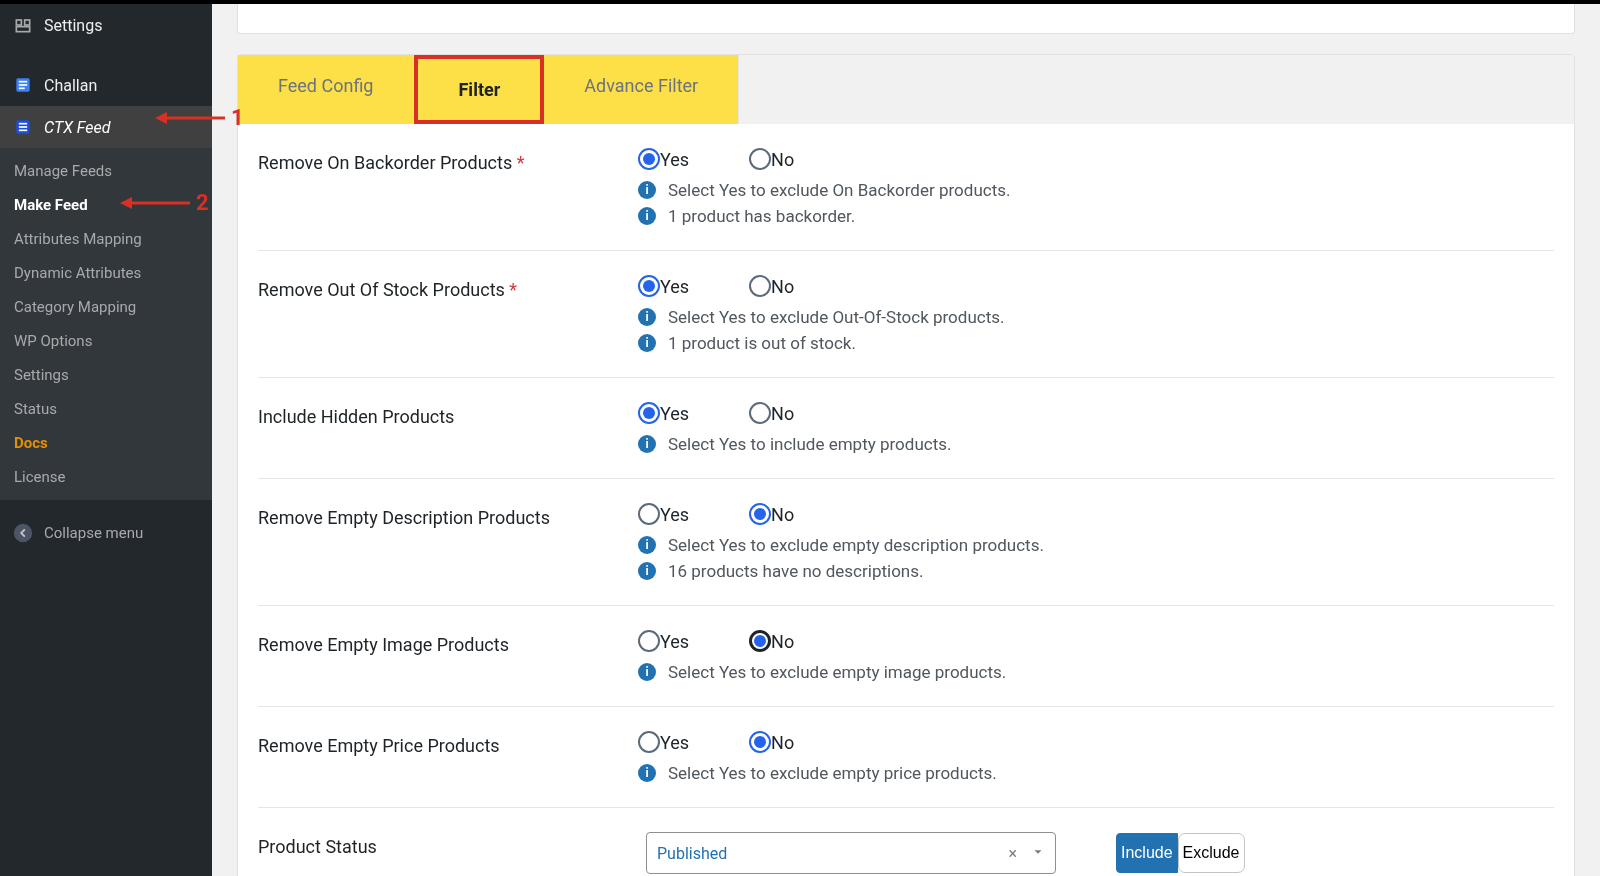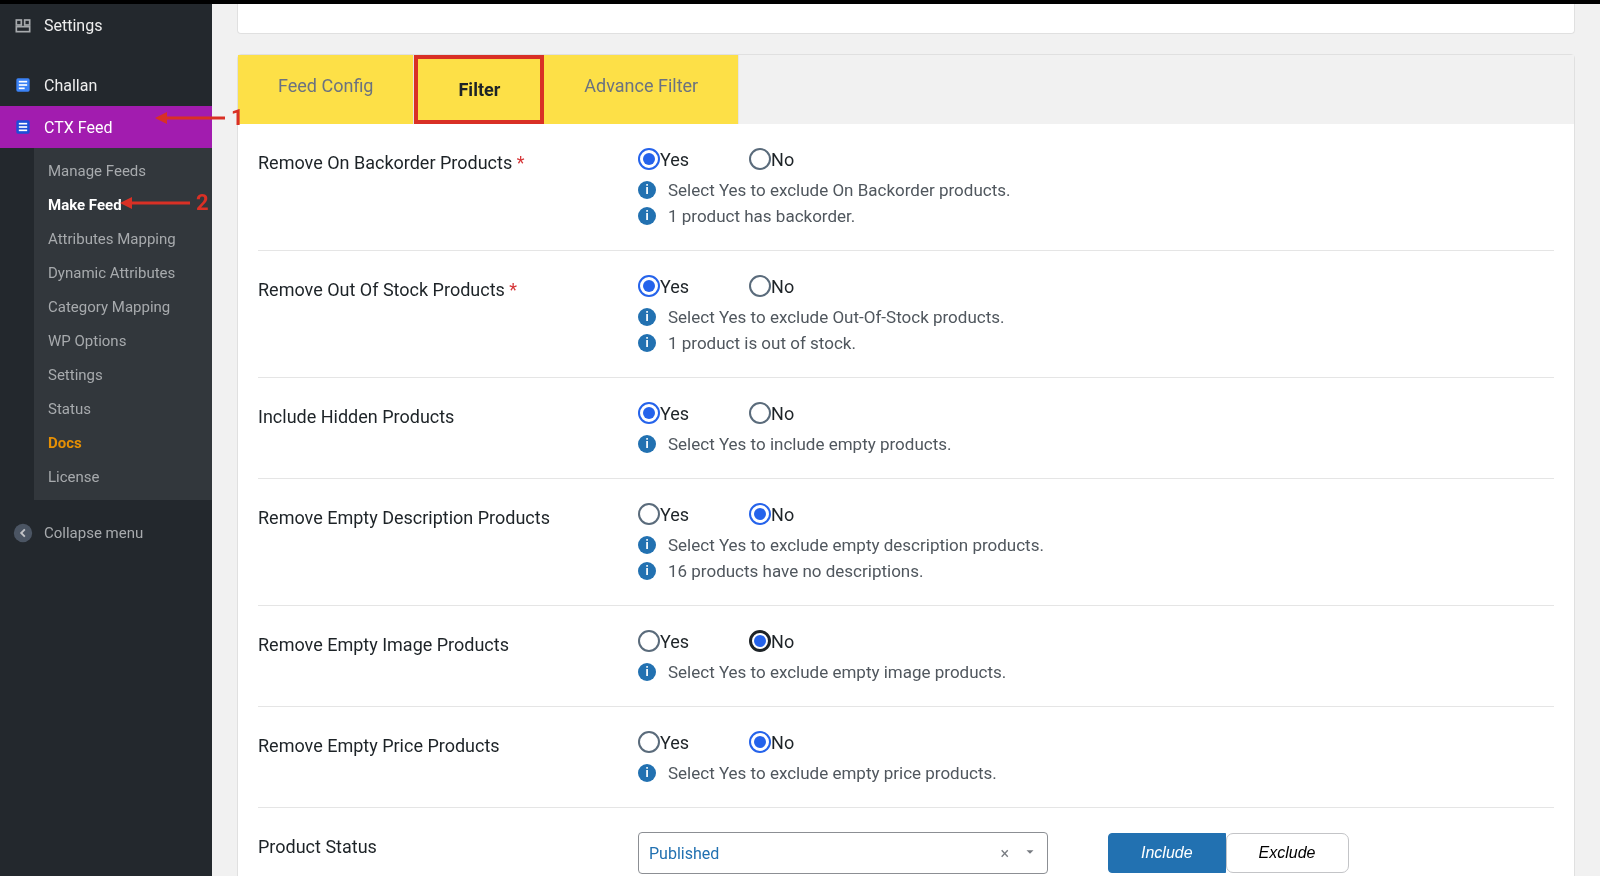--- a/index.html
+++ b/index.html
@@ -35,36 +35,36 @@
       align-items: center;
       padding: 10px 12px;
       cursor: pointer;
       font-size: 16px;
       color: #eee;
     }
     .sidebar-item.top-level {
       color: #eee;
     }
     .sidebar-item.active {
-      background: #a21caf;
+      background: #404040;
       color: #fff;
+      font-style: italic;
     }
     .sidebar-item .menu-icon {
       width: 22px;
       height: 22px;
       margin-right: 10px;
       display: inline-flex;
       align-items: center;
       justify-content: center;
       flex-shrink: 0;
     }
     .sidebar-submenu {
       background: #32373c;
       padding: 6px 0;
-      margin-left: 34px;
     }
     .sidebar-subitem {
       padding: 8px 14px;
       font-size: 15px;
       color: #a7aaad;
       cursor: pointer;
     }
     .sidebar-subitem.bold {
       font-weight: 700;
       color: #fff;
@@ -202,20 +202,21 @@
       align-items: center;
       justify-content: center;
       font-size: 12px;
       font-weight: 700;
       flex-shrink: 0;
     }
     .status-row {
       display: flex;
       align-items: center;
       gap: 60px;
+      margin-left: 8px;
     }
     .select-box {
       width: 410px;
       height: 42px;
       border: 1px solid #8c8f94;
       border-radius: 4px;
       display: flex;
       align-items: center;
       padding: 0 10px;
       position: relative;
@@ -235,26 +236,25 @@
       cursor: pointer;
       font-size: 16px;
     }
     .select-caret {
       cursor: pointer;
     }
     .toggle-group {
       display: flex;
     }
     .toggle-btn {
-      padding: 10px 32px;
+      padding: 10px 4px;
       font-size: 16px;
       border: 1px solid #c3c4c7;
       background: #fff;
       cursor: pointer;
-      font-style: italic;
     }
     .toggle-btn.primary {
       background: #2271b1;
       color: #fff;
       border-color: #2271b1;
       border-top-left-radius: 4px;
       border-bottom-left-radius: 4px;
     }
     .toggle-btn:last-child {
       border-top-right-radius: 4px;

